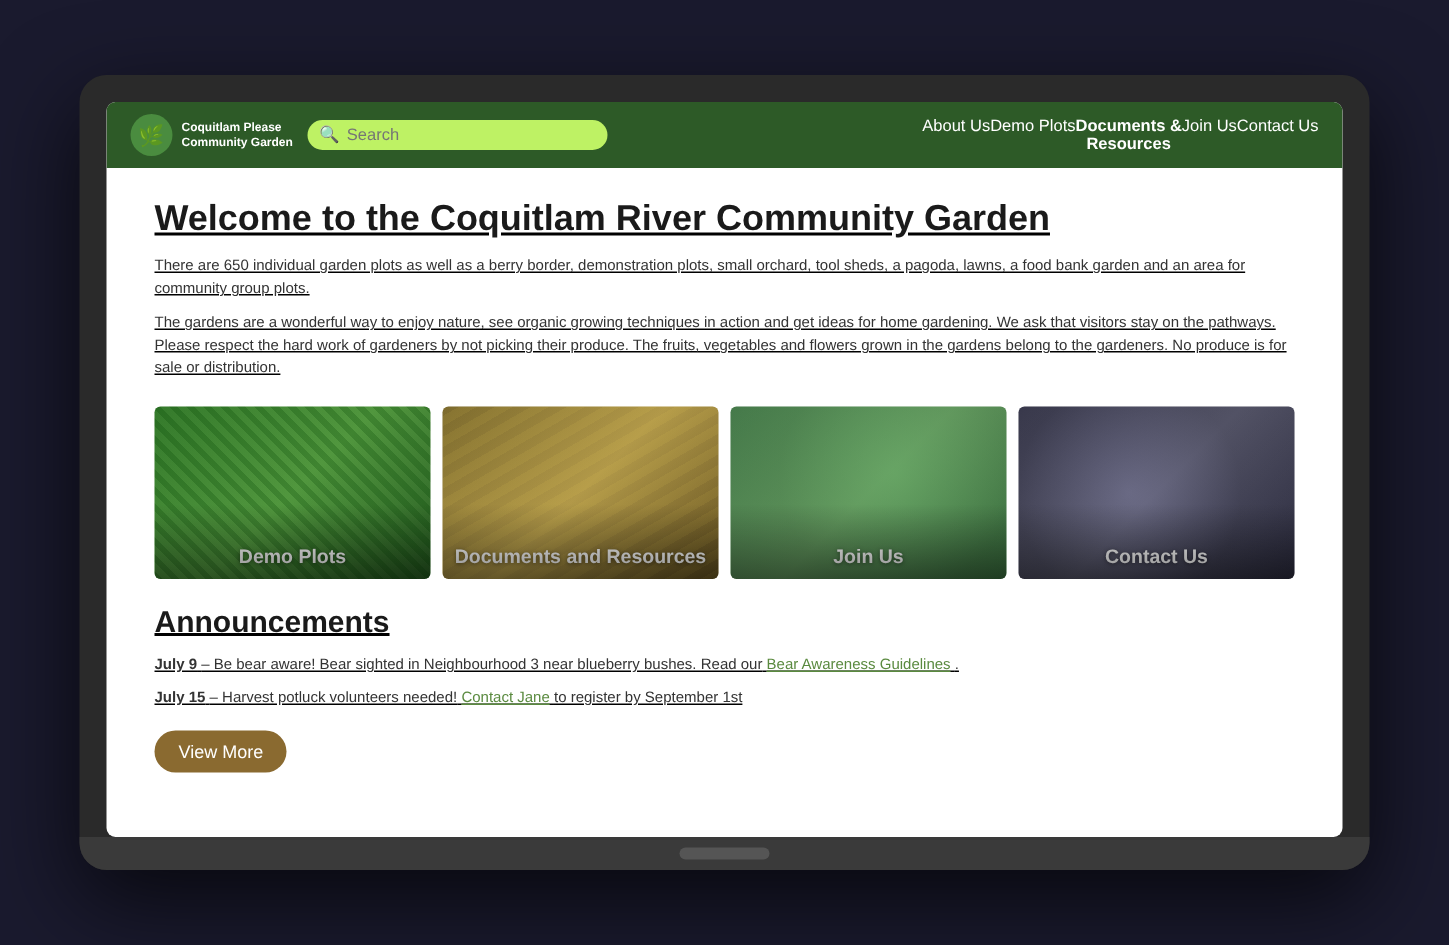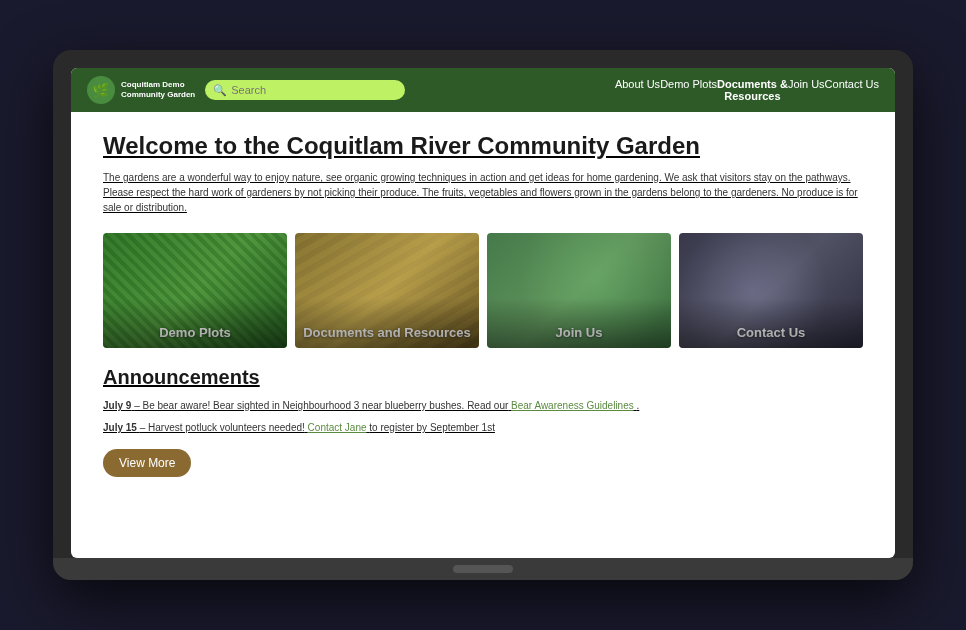--- a/index.html
+++ b/index.html
@@ -268,21 +268,21 @@
 </head>
 <body>
 
 <div class="laptop-outer">
   <div class="laptop-screen">
 
     <nav class="nav">
       <div class="nav-logo">
         <div class="logo-icon">🌿</div>
         <div class="logo-text">
-          <span>Coquitlam Demo</span><br>
+          <span>Coquitlam Please</span><br>
           <span>Community Garden</span>
         </div>
       </div>
 
       <div class="nav-search">
         <span class="search-icon-wrap">🔍</span>
         <input type="text" placeholder="Search" style="">
       </div>
 
       <div class="nav-links">
@@ -290,20 +290,21 @@
         <span class="nav-link">Demo Plots</span>
         <span class="nav-link active" style="font-weight:bold;">Documents &amp;<br>Resources</span>
         <span class="nav-link">Join Us</span>
         <span class="nav-link">Contact Us</span>
       </div>
     </nav>
 
     <div class="content">
 
       <h1 class="page-title">Welcome to the Coquitlam River Community Garden</h1>
+      <p class="intro-text">There are 650 individual garden plots as well as a berry border, demonstration plots, small orchard, tool sheds, a pagoda, lawns, a food bank garden and an area for community group plots.</p>
       <p class="intro-text">The gardens are a wonderful way to enjoy nature, see organic growing techniques in action and get ideas for home gardening. We ask that visitors stay on the pathways. Please respect the hard work of gardeners by not picking their produce. The fruits, vegetables and flowers grown in the gardens belong to the gardeners. No produce is for sale or distribution.</p>
 
       
       <div class="cards-row">
 
         <div class="card card-demo">
           <span class="card-label">Demo Plots</span>
         </div>
 
         <div class="card card-docs">

